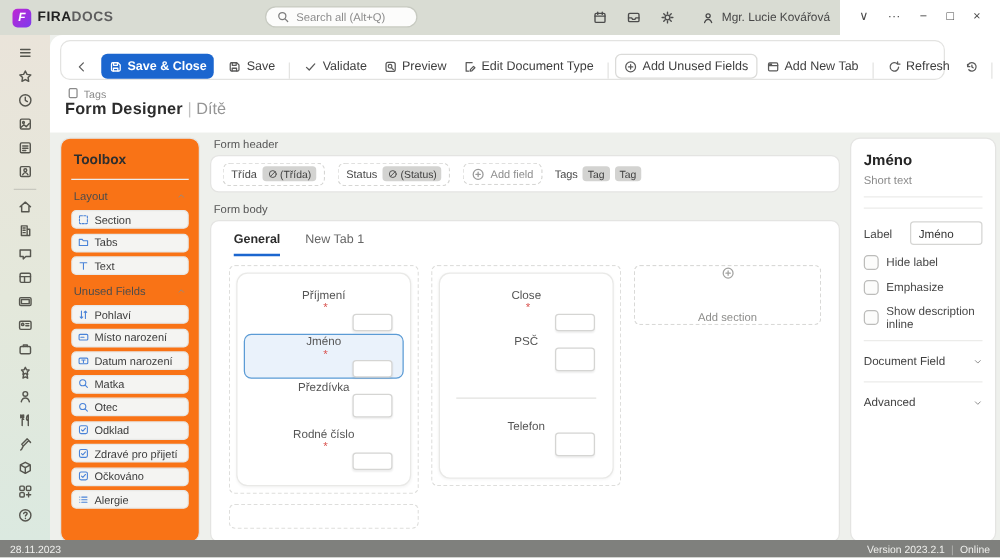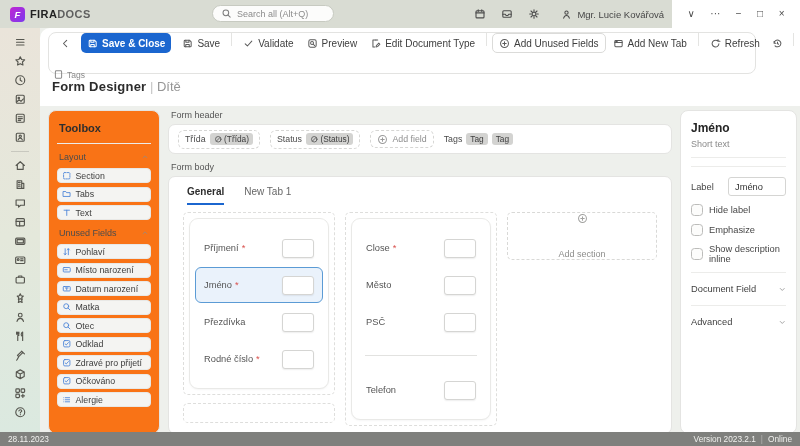--- a/index.html
+++ b/index.html
@@ -33,22 +33,22 @@
   .rail { position:absolute; left:0; top:28px; width:40px; bottom:14px;
           background:linear-gradient(180deg,#eae4da 0%,#e4e8db 52%,#dbe9e0 100%);
           display:flex; flex-direction:column; align-items:center; padding-top:5px; }
   .rail-item { height:19px; width:100%; display:flex; align-items:center; justify-content:center; color:#56564f; }
   .rail-divider { width:18px; border-top:1px solid #c8c8bf; margin:4px 0; }
 
   
   .content-top { position:absolute; left:40px; top:28px; right:0; height:78px; background:#fff; border-top-left-radius:10px; }
 
   
-  .toolbar { position:absolute; left:48px; top:32px; width:708px; height:42px; background:#fff; border:1px solid #e3e3e1;
-             border-radius:8px; display:flex; align-items:flex-start; padding:0 6px; gap:1px; font-size:10px; color:#3e3e3e; white-space:nowrap; }
+  .toolbar { position:absolute; left:48px; top:32px; width:708px; height:32px; background:#fff; border:1px solid #e3e3e1;
+             border-radius:8px; display:flex; align-items:flex-end; padding:0 6px; gap:1px; font-size:10px; color:#3e3e3e; white-space:nowrap; }
   .tb-btn { display:flex; align-items:center; gap:4px; padding:0 6px; height:20px; border-radius:5px; }
   .tb-btn .ic { color:#5a5a5a; }
   .tb-primary { background:#1b66cf; color:#fff; font-weight:bold; margin:0 4px; }
   .tb-primary .ic { color:#fff; }
   .tb-outline { border:1px solid #dbdbd9; }
   .tb-sep { width:1px; height:13px; background:#e4e4e2; margin:0 4px; flex:none; }
   .tb-ic-btn { padding:0 5px; }
   .c-blue { color:#3c78cc !important; }
 
   
@@ -84,21 +84,21 @@
   .tabs { display:flex; gap:20px; padding:9px 18px 0; }
   .tab { font-size:10px; color:#666; padding-bottom:6px; border-bottom:2px solid transparent; }
   .tab.active { color:#2d2d2d; font-weight:bold; border-bottom-color:#1b66cf; }
   .cols { display:flex; gap:10px; padding:7px 14px; align-items:flex-start; }
   .col { width:152px; flex:none; display:flex; flex-direction:column; gap:8px; }
   .col.grow { flex:1; width:auto; }
   .dropzone { border:1px dashed #dededc; border-radius:5px; padding:5px; }
   .dz-empty { height:20px; }
   .section-card { background:#fff; border:1px solid #e9e9e7; border-radius:9px; box-shadow:0 1px 2px rgba(0,0,0,.04); padding:10px 0; }
   .field-row { display:flex; align-items:center; height:36px; margin:1px 5px; padding:0 8px; border:1.5px solid transparent;
-               border-radius:6px; font-size:9.3px; color:#555; }
+               border-radius:6px; font-size:9.3px; color:#555;flex-direction:column; }
   .field-row.selected { border-color:#5b9bd5; background:#eaf2fb; }
   .req { color:#d9534f; margin-left:3px; }
   .mini-input { margin-left:auto; width:32px; height:19px; background:#fff; border:1px solid #d5d5d3; border-radius:3px;
                 box-shadow:0 1px 1.5px rgba(0,0,0,.07); }
   .card-divider { border:none; border-top:1px solid #e2e2e0; margin:15px 13px 16px; }
   .add-section-box { border:1px dashed #d9d9d7; border-radius:5px; height:48px; display:flex; flex-direction:column;
                      align-items:center; justify-content:space-between; gap:8px; font-size:9px; color:#8d8d8b; }
   .add-section-box .ic { color:#a2a2a0; }
 
   
@@ -586,24 +586,20 @@
         </div>
       <div class="col" id="col-1">
           <div class="dropzone">
             <div class="section-card">
               <div class="field-row">
                 <span>Close</span>
                 <span class="req">*</span>
                 <div class="mini-input"></div>
               </div>
               <div class="field-row">
-                <span>Město</span>
-                <div class="mini-input"></div>
-              </div>
-              <div class="field-row">
                 <span>PSČ</span>
                 <div class="mini-input"></div>
               </div>
               <hr class="card-divider">
               <div class="field-row">
                 <span>Telefon</span>
                 <div class="mini-input"></div>
               </div>
             </div>
           </div>

